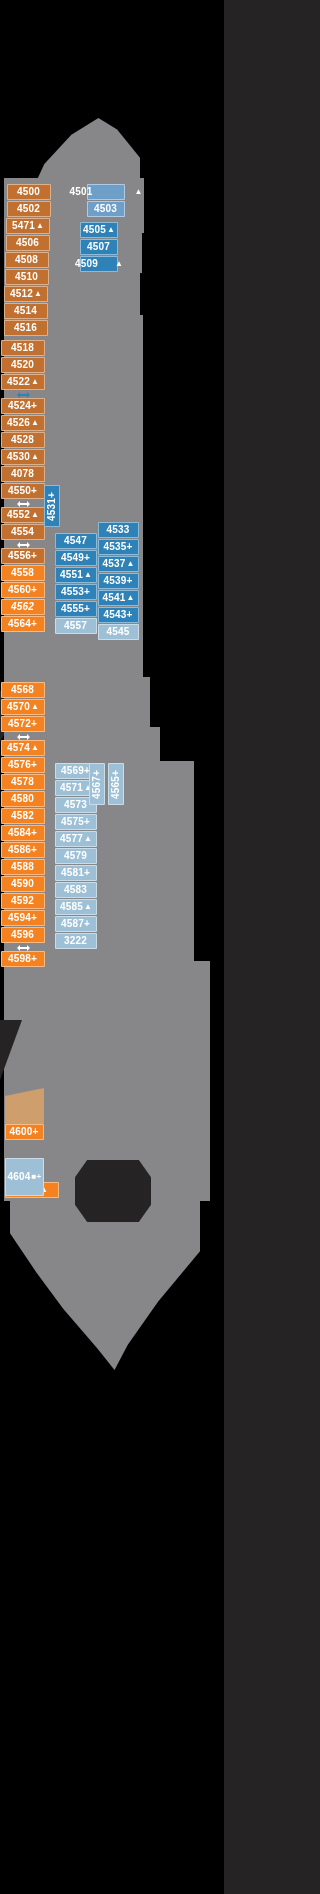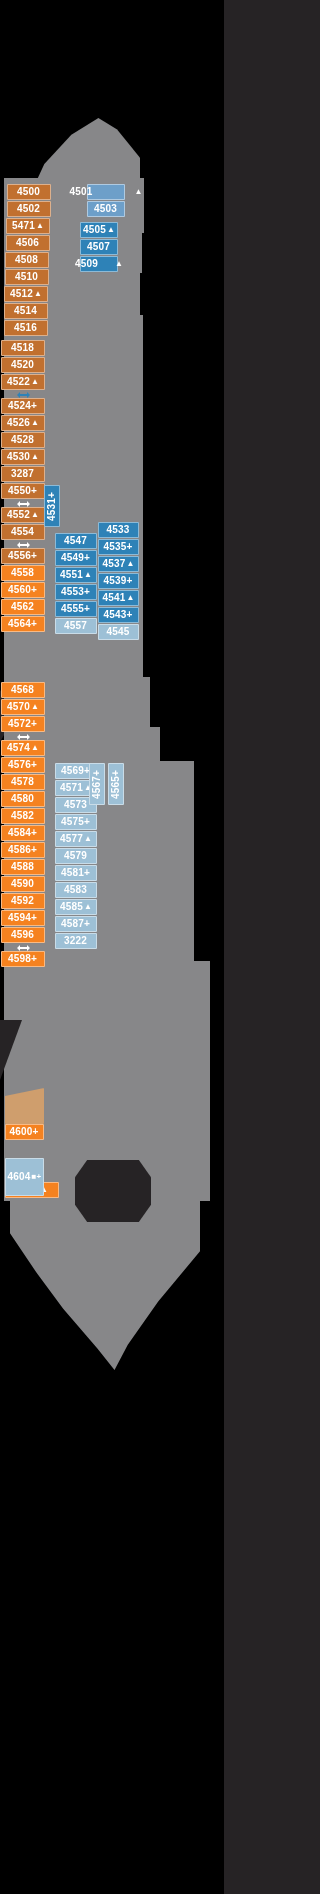--- a/index.html
+++ b/index.html
@@ -166,21 +166,21 @@
   </div>
   <div class="seat brown" style="left:1px;top:432px;width:44px;height:16px;">
     <span class="lbl">4528</span>
       <span class="mark"></span>
   </div>
   <div class="seat brown" style="left:1px;top:449px;width:44px;height:16px;">
     <span class="lbl">4530</span>
       <span class="mark">▲</span>
   </div>
   <div class="seat brown" style="left:1px;top:466px;width:44px;height:16px;">
-    <span class="lbl">3287</span>
+    <span class="lbl">4078</span>
       <span class="mark"></span>
   </div>
   <div class="seat brown" style="left:1px;top:483px;width:44px;height:16px;">
     <span class="lbl">4550+</span>
       <span class="mark"></span>
   </div>
   <div class="exitmark" style="left:16px;top:499px;">
     <svg width="13" height="8" viewBox="0 0 13 8">
         <path d="M0 4 L3 1 L3 3 L10 3 L10 1 L13 4 L10 7 L10 5 L3 5 L3 7 Z" fill="#ffffff"></path>
       </svg>
@@ -203,21 +203,21 @@
       <span class="mark"></span>
   </div>
   <div class="seat orange" style="left:1px;top:565px;width:44px;height:16px;">
     <span class="lbl">4558</span>
       <span class="mark"></span>
   </div>
   <div class="seat orange" style="left:1px;top:582px;width:44px;height:16px;">
     <span class="lbl">4560+</span>
       <span class="mark"></span>
   </div>
-  <div class="seat orange" style="left:1px;top:599px;width:44px;height:16px;">
+  <div class="seat orange" style="left:1px;top:599px;width:44px;height:16px;font-style:italic;">
     <span class="lbl">4562</span>
       <span class="mark"></span>
   </div>
   <div class="seat orange" style="left:1px;top:616px;width:44px;height:16px;">
     <span class="lbl">4564+</span>
       <span class="mark"></span>
   </div>
 
   <div class="seat orange" style="left:1px;top:682px;width:44px;height:16px;">
     <span class="lbl">4568</span>

